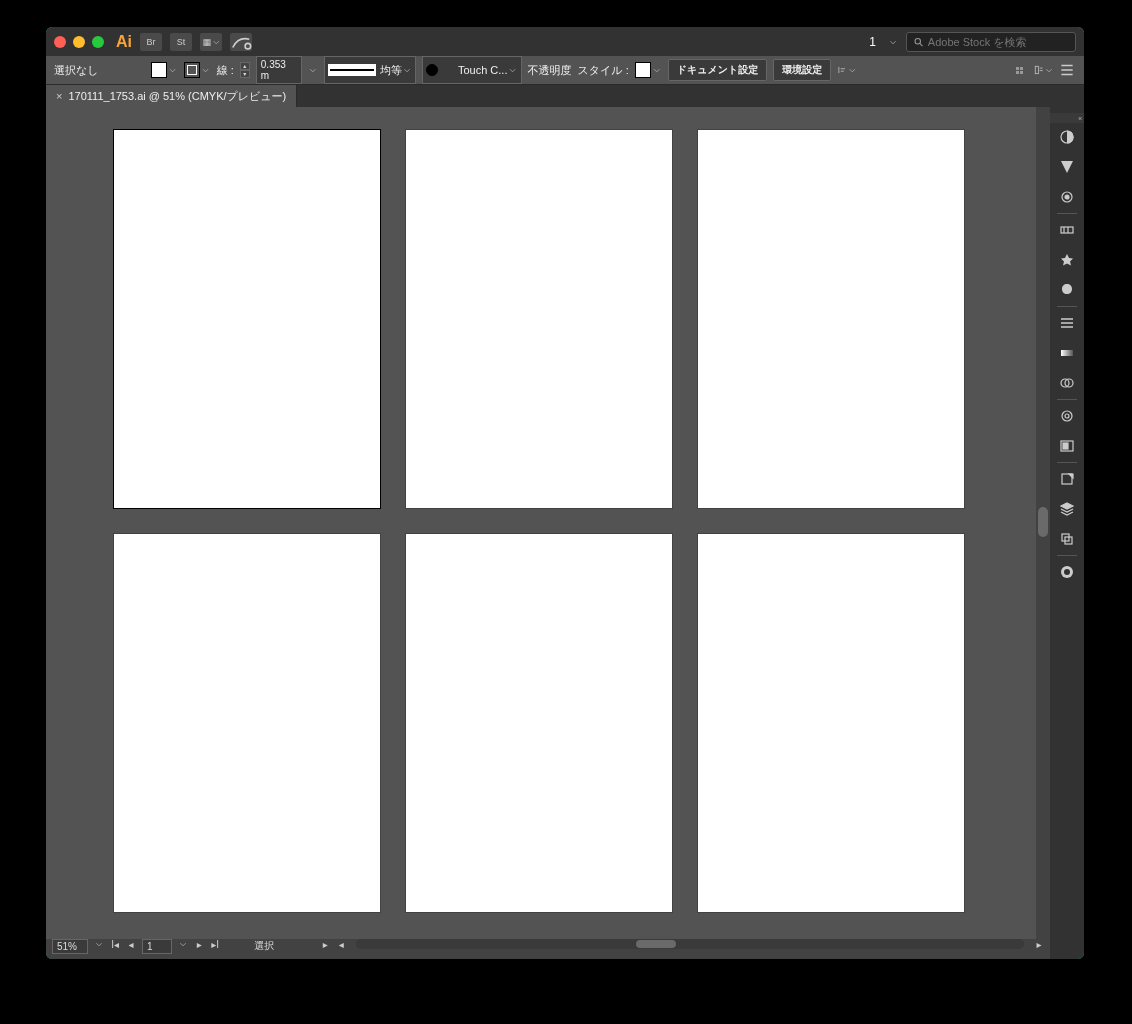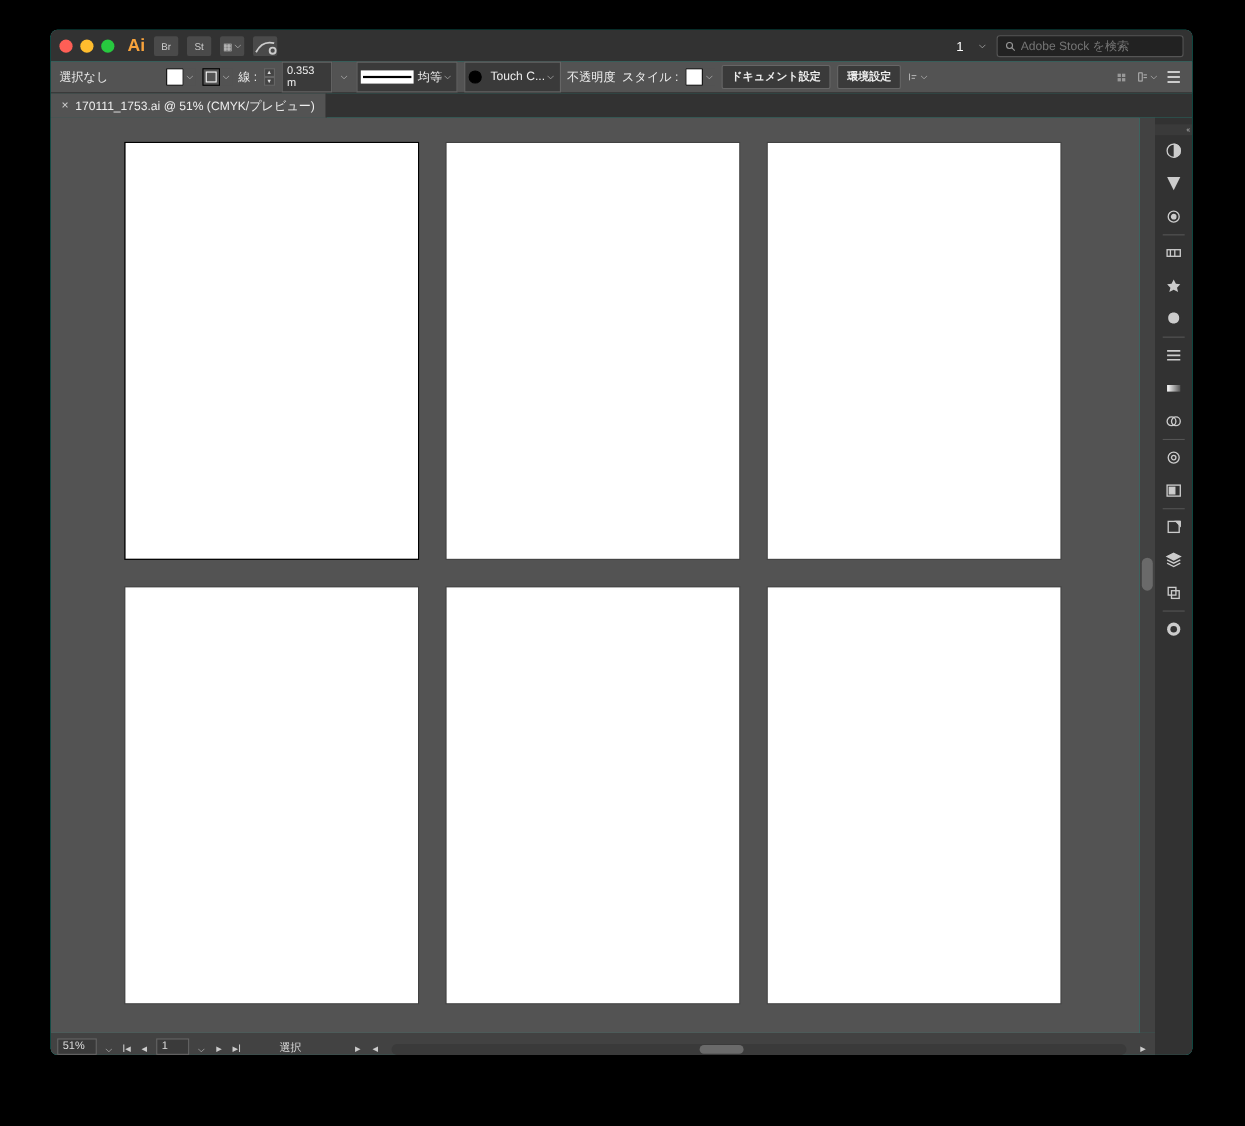--- a/index.html
+++ b/index.html
@@ -59,21 +59,21 @@
 
 .rpanel{width:34px; background:#323232; display:flex; flex-direction:column; align-items:center; padding-top:6px; gap:0;}
 .rgroup{display:flex; flex-direction:column; align-items:center; padding:4px 0; gap:10px;}
 .rsep{width:20px; height:1px; background:#555; margin:2px 0;}
 .ricon{width:20px; height:20px; color:#ccc; display:flex; align-items:center; justify-content:center;}
 .ricon svg{width:16px; height:16px;}
 .collapse-tab{height:10px; width:100%; background:#3a3a3a; display:flex; align-items:center; justify-content:flex-end; padding-right:3px;}
 .collapse-tab::after{content:"‹‹"; font-size:7px; color:#aaa; letter-spacing:-1px;}
 
 
-.statusbar{height:20px; background:#424242; display:flex; align-items:flex-end; padding:0 6px; gap:6px; font-size:10px; color:#ddd;}
+.statusbar{height:20px; background:#424242; display:flex; align-items:flex-start; padding:0 6px; gap:6px; font-size:10px; color:#ddd;}
 .zoomfld{background:#3a3a3a; border:1px solid #666; padding:1px 4px; width:36px; font-size:10px;}
 .nav-ar{width:10px; text-align:center; color:#ccc; cursor:pointer;}
 .artnum{background:#3a3a3a; border:1px solid #666; padding:1px 4px; width:30px;}
 .hscroll{flex:1; height:10px; background:#3a3a3a; border-radius:5px; position:relative; margin:0 4px;}
 .hthumb{position:absolute; left:280px; width:40px; top:1px; bottom:1px; background:#6a6a6a; border-radius:5px;}
 </style>
 </head>
 <body>
 
 <div class="window">
@@ -126,21 +126,21 @@
     <span class="chev-d">⌵</span>
     <div class="drop">
       <div class="stroke-prev">
           <div class="stroke-line"></div>
         </div>
       <span class="opt-label" style="margin-left:4px">均等</span>
       <span class="chev-d">⌵</span>
     </div>
     <div class="drop">
       <div class="swatch black" style="width:12px;height:12px;border-radius:50%"></div>
-      <span class="opt-label" style="margin-left:8px">Touch C...</span>
+      <span class="opt-label" style="margin-left:20px">Touch C...</span>
       <span class="chev-d">⌵</span>
     </div>
     <span class="opt-label">不透明度</span>
     <span class="opt-label">スタイル :</span>
     <div class="swatch-dd">
         <div class="swatch white"></div>
         <span class="chev-d">⌵</span>
       </div>
     <button class="btn">ドキュメント設定</button>
     <button class="btn">環境設定</button>

